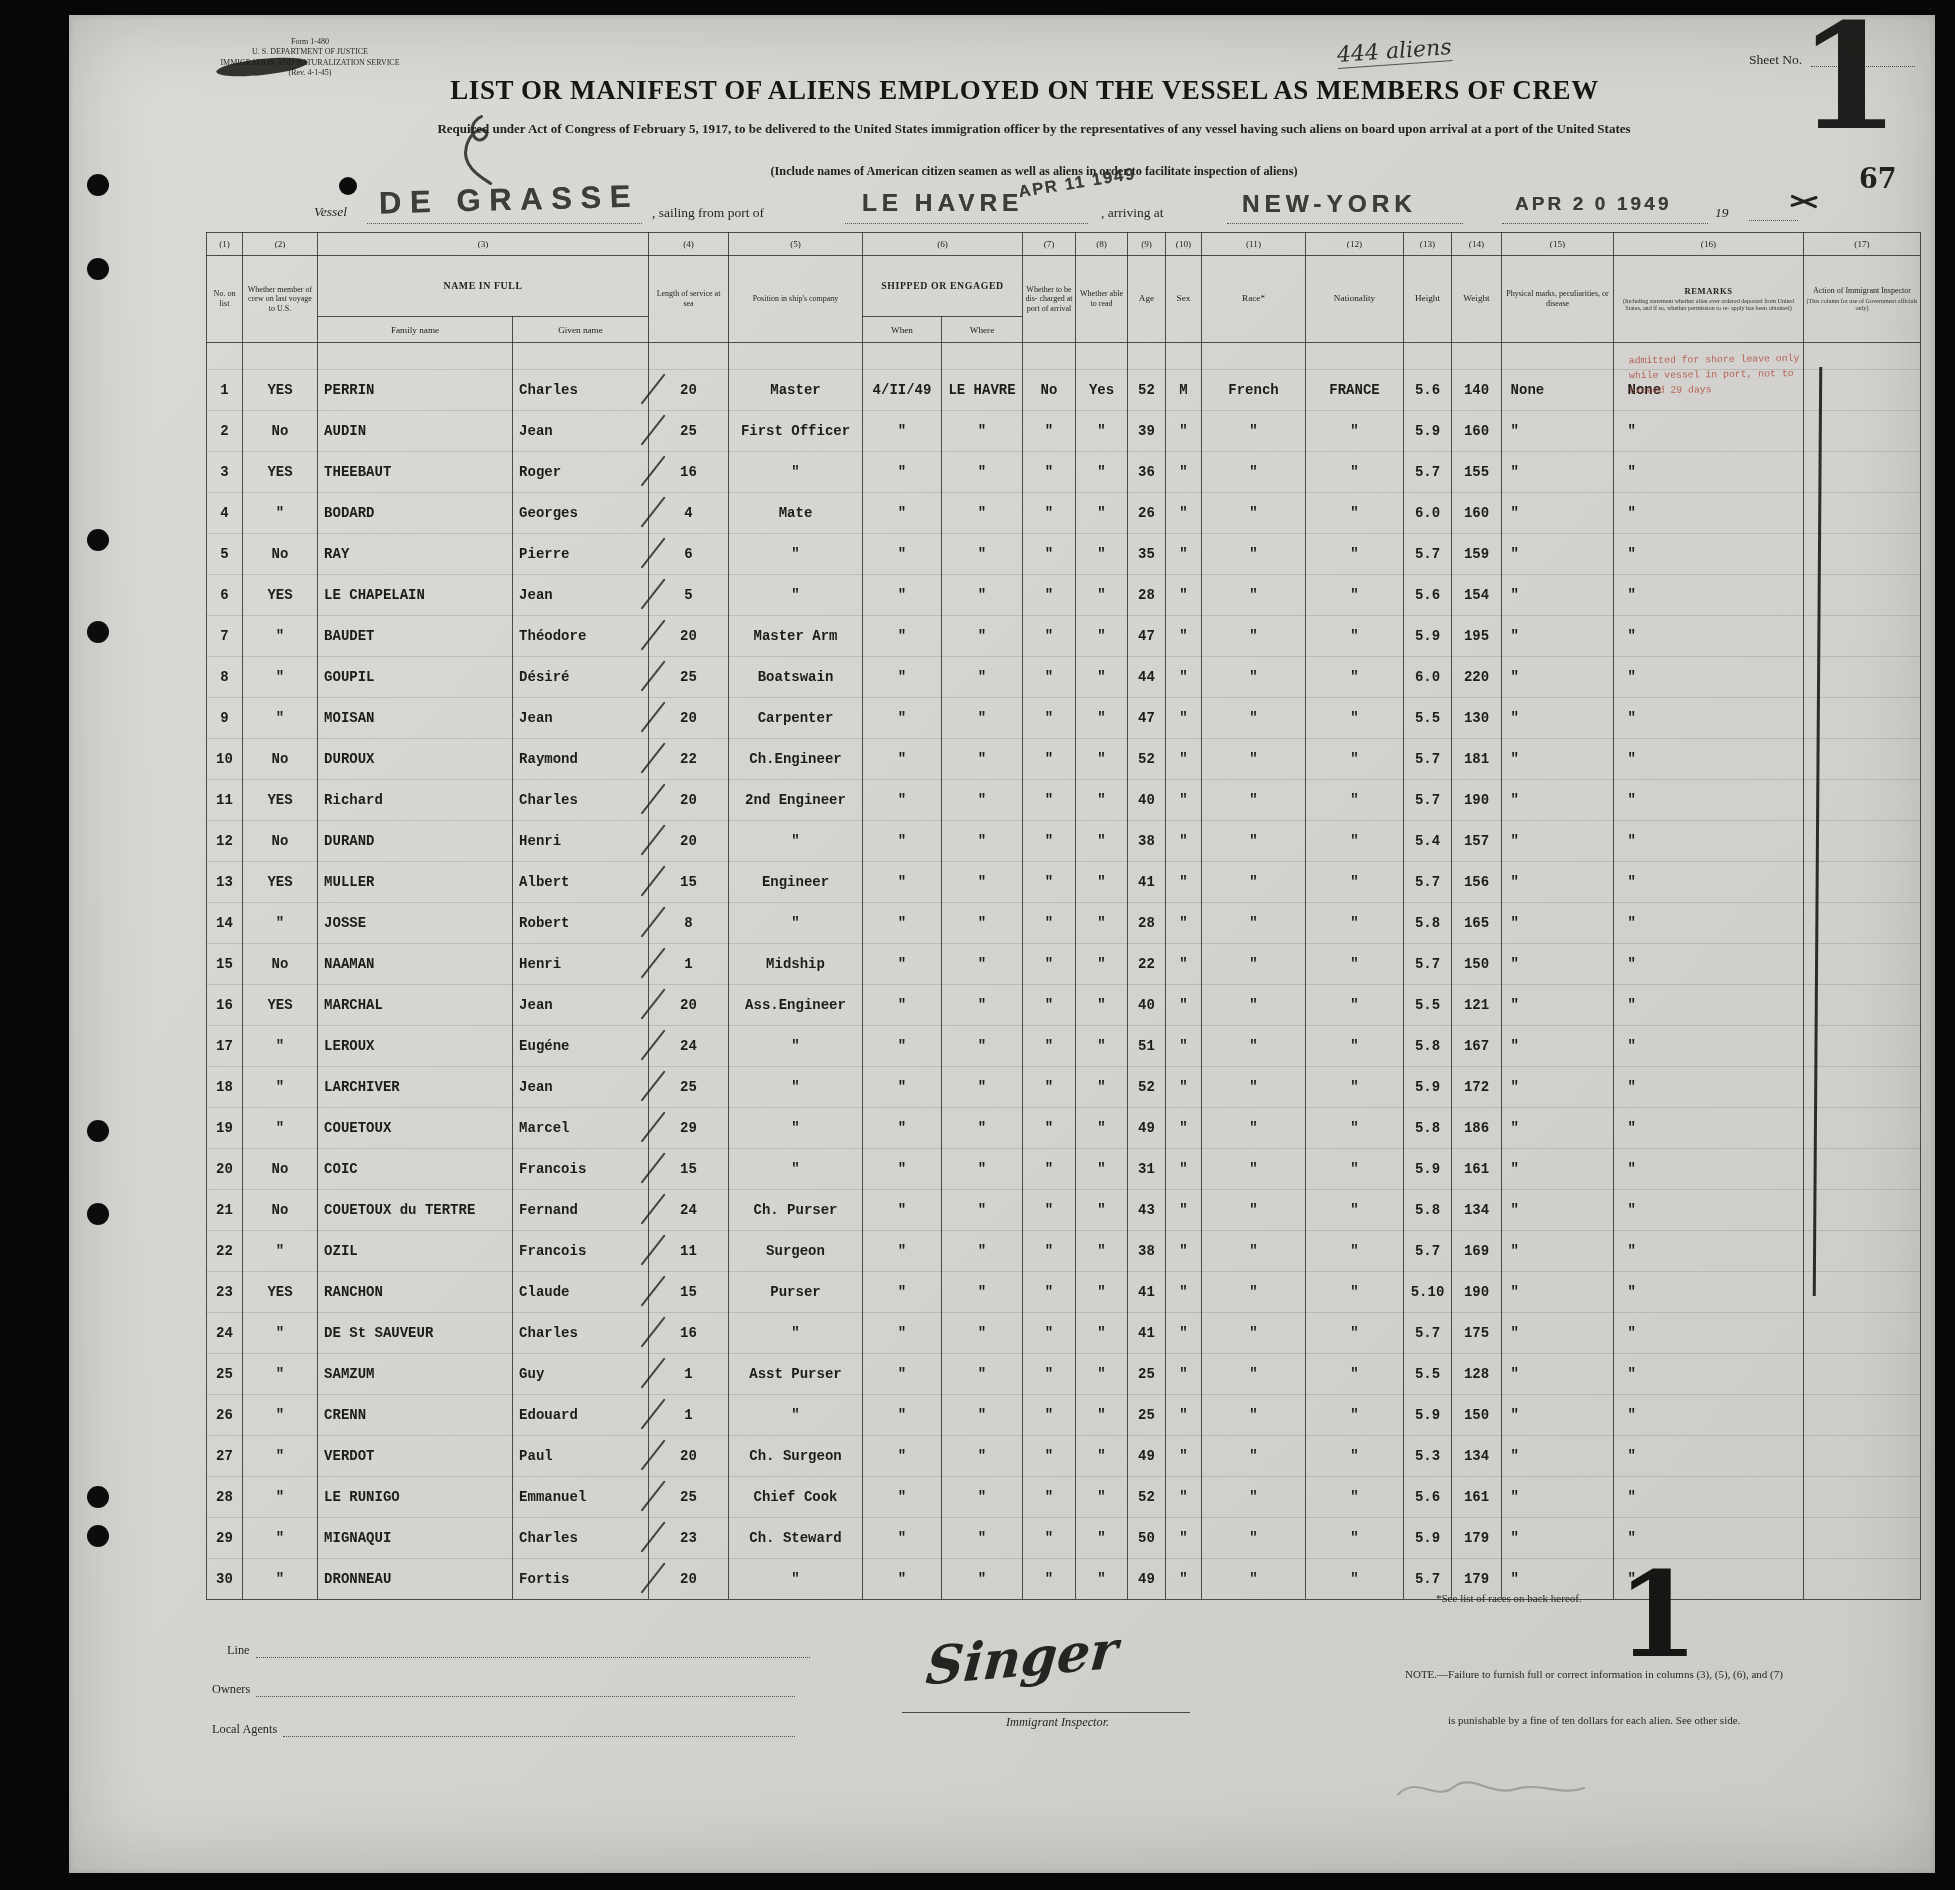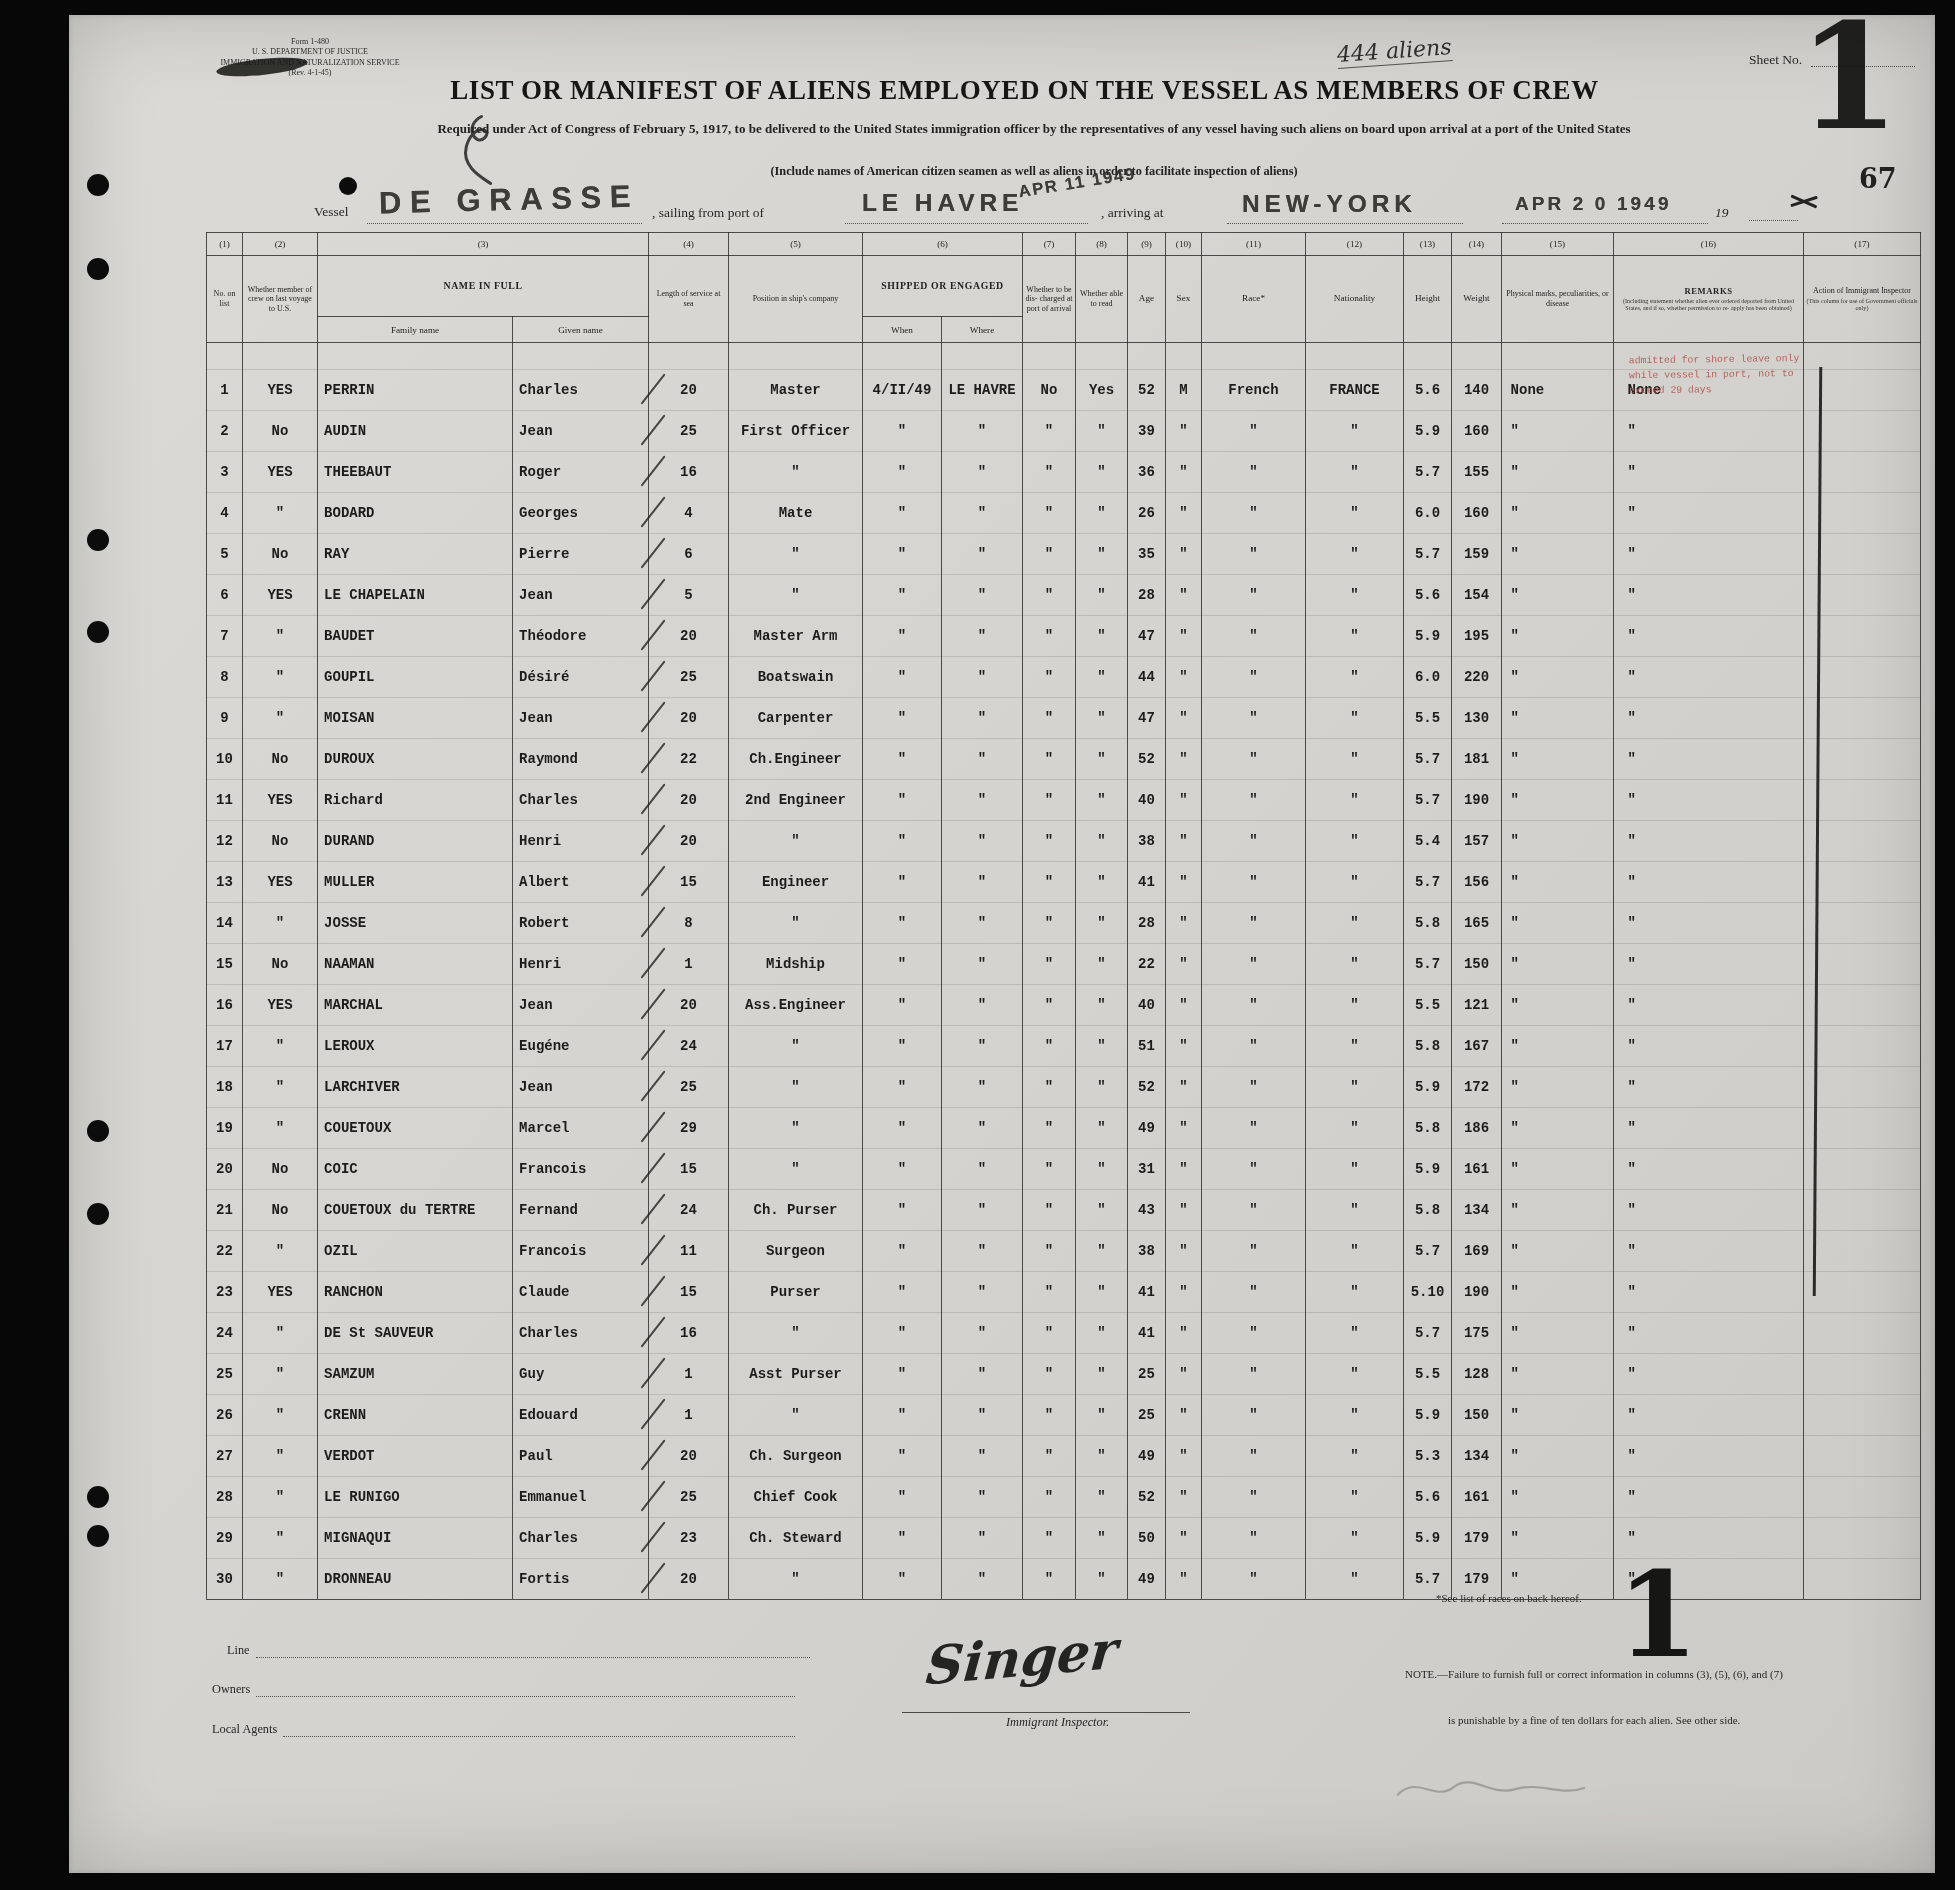--- a/index.html
+++ b/index.html
@@ -27,21 +27,21 @@
   .sheet-no { left:1749px; top:52px; font-size:13.5px; color:#262624; }
   .sheet-dots { left:1811px; top:66px; width:104px; border-bottom:1.2px dotted #4b4b49; }
   .numeral { font-family:"DejaVu Serif", serif; font-weight:bold; color:#161614; line-height:.85; }
   .sheet-one { left:1798px; top:14.7px; font-size:146px; opacity:.95; }
   .page-67 { left:1859px; top:163px; font-size:27px; font-weight:bold; color:#21211f; font-family:"DejaVu Serif", serif; }
   .aliens-hand { left:1337px; top:38px; font-size:22px; font-style:italic; font-family:"DejaVu Serif", serif; color:#2e2e2c; transform:rotate(-4deg); border-bottom:1.8px solid rgba(40,40,38,.75); padding-bottom:1.2px; }
 
   
   .label-print { font-size:13.5px; color:#262624; }
   .stamp { font-family:"Liberation Sans", sans-serif; font-weight:bold; color:#31302d; text-shadow:0 0 0.6px rgba(45,44,41,.8); opacity:.92; white-space:nowrap; }
-  .v-label { left:314px; top:204px; }
+  .v-label { left:314px; top:204px;font-style:italic; }
   .v-name { left:379px; top:182px; font-size:31px; letter-spacing:8.6px; transform:rotate(-1.5deg); }
   .v-name-line { left:367px; top:223px; width:275px; border-bottom:1.2px dotted #54534f; }
   .v-sailing { left:652px; top:205px; }
   .v-port { left:862px; top:189px; font-size:24.5px; letter-spacing:4.9px; }
   .v-port-line { left:845px; top:223px; width:243px; border-bottom:1.2px dotted #54534f; }
   .v-sail-date { left:1018px; top:173px; font-size:16.6px; letter-spacing:1.8px; transform:rotate(-9deg); }
   .v-arriving { left:1101px; top:205px; }
   .v-arrport { left:1242px; top:190px; font-size:24.5px; letter-spacing:4.9px; }
   .v-arrport-line { left:1227px; top:223px; width:236px; border-bottom:1.2px dotted #54534f; }
   .v-arr-date { left:1515px; top:193px; font-size:19px; letter-spacing:3.1px; }

